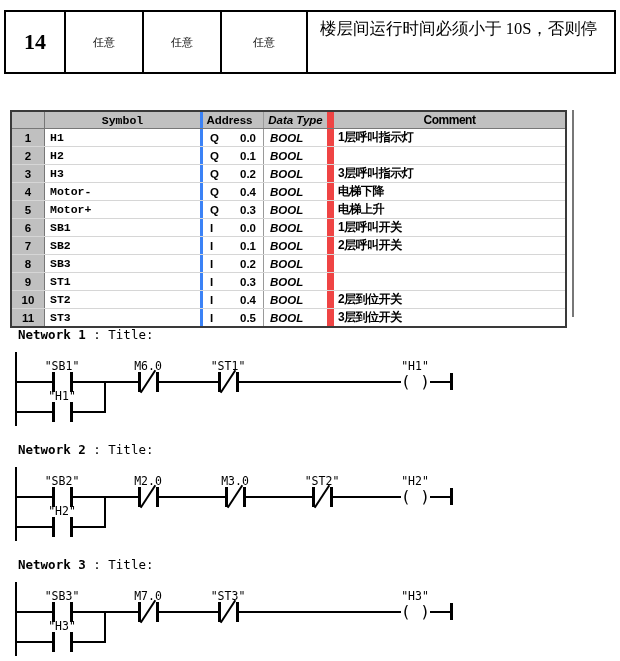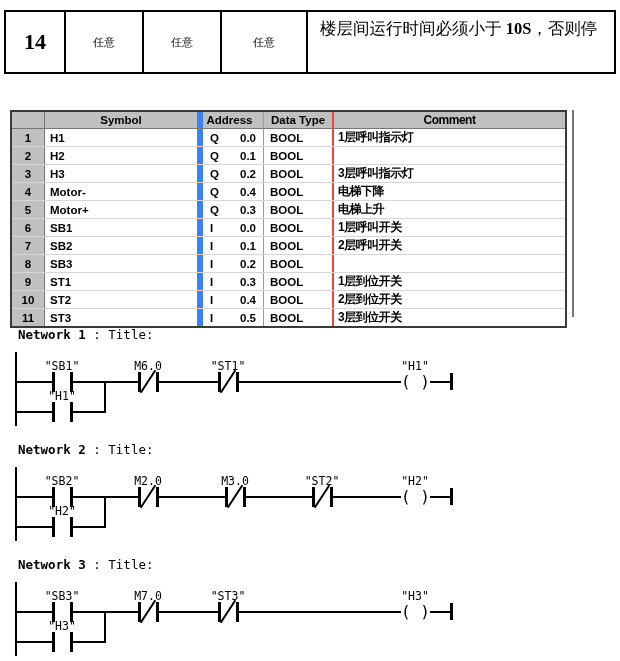--- a/index.html
+++ b/index.html
@@ -11,37 +11,37 @@
     border:2px solid #000;box-sizing:border-box;display:flex;background:#fff;}
   .doc-cell{border-right:2px solid #000;box-sizing:border-box;display:flex;
     align-items:center;justify-content:center;
     font-family:"Liberation Serif","DejaVu Serif",serif;font-size:11px;}
   .doc-cell.c0{width:60px;font-weight:bold;font-size:22px;}
   .doc-cell.c1{width:78px;}
   .doc-cell.c2{width:78px;}
   .doc-cell.c3{width:86px;}
   .doc-cell.comment{flex:1;border-right:none;display:block;
     padding:5px 10px 0 12px;line-height:1.5;font-size:16.5px;text-align:left;}
-  .doc-cell.comment b{font-weight:bold;}
+  .doc-cell.comment b{font-weight:normal;}
 
   
   .sym-table{position:absolute;left:10px;top:110px;width:557px;
     border:2px solid #3a3a3a;box-sizing:border-box;background:#fff;
     font-weight:bold;font-size:11.5px;}
   .sym-head{display:flex;height:16px;background:#c0c0c0;
     border-bottom:1px solid #777;align-items:center;}
   .sym-row{display:flex;height:17px;align-items:center;border-top:1px solid #d6d6d6;}
   .sym-row:first-of-type{border-top:none;}
   .cell{box-sizing:border-box;height:100%;display:flex;align-items:center;}
   .col-num{width:33px;background:#c0c0c0;justify-content:center;
     border-right:1px solid #777;}
-  .col-sym{width:158px;padding-left:5px;border-right:6px solid #3b82f6;}
+  .col-sym{width:158px;padding-left:5px;border-right:3px solid #3b82f6;font-family:Liberation Mono, monospace;}
   .col-addr{width:61px;padding:0 7px;justify-content:space-between;
     border-right:1px solid #9a9a9a;}
-  .col-type{width:70px;padding-left:6px;border-right:2px solid #ef4444;}
+  .col-type{width:70px;padding-left:6px;border-right:7px solid #ef4444;font-style:italic;}
   .col-com{flex:1;padding-left:4px;font-size:12px;letter-spacing:-0.5px;overflow:hidden;white-space:nowrap;text-align:center;}
   .sym-head .cell{background:#c0c0c0;}
   .sym-head .col-sym,.sym-head .col-addr,.sym-head .col-type,.sym-head .col-com
     {justify-content:center;padding-left:0;}
   .side-line{position:absolute;left:572px;top:110px;width:2px;height:207px;background:#777;}
 
   
   .network{position:absolute;left:0;width:584px;height:115px;}
   .net-title{position:absolute;left:18px;top:2px;
     font-family:"DejaVu Sans Mono","Liberation Mono",monospace;font-size:12.5px;}
@@ -164,21 +164,20 @@
         <div class="cell col-type">BOOL</div>
       </div>
       <div class="sym-row">
         <div class="cell col-num">9</div>
         <div class="cell col-sym">ST1</div>
         <div class="cell col-addr">
           <span>I</span>
           <span>0.3</span>
         </div>
         <div class="cell col-type">BOOL</div>
-        <div class="cell col-com">1层到位开关</div>
       </div>
       <div class="sym-row">
         <div class="cell col-num">10</div>
         <div class="cell col-sym">ST2</div>
         <div class="cell col-addr">
           <span>I</span>
           <span>0.4</span>
         </div>
         <div class="cell col-type">BOOL</div>
         <div class="cell col-com">2层到位开关</div>

